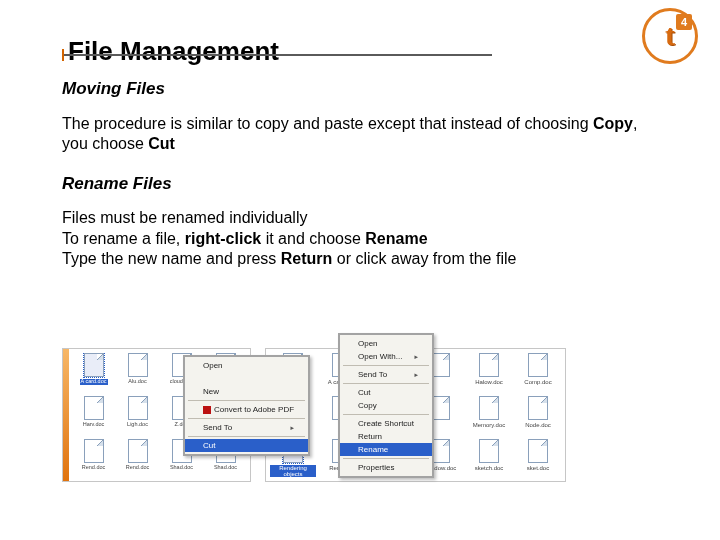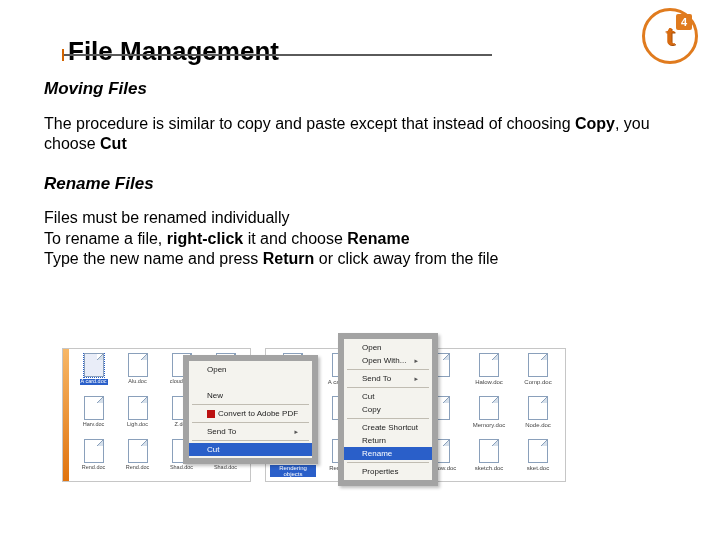--- a/index.html
+++ b/index.html
@@ -49,21 +49,21 @@
     background: #5a5a5a;
   }
   .tick {
     position: absolute;
     top: 49px; left: 62px;
     width: 2px; height: 12px;
     background: #d46500;
   }
   .content {
     position: absolute;
-    top: 78px; left: 44px; right: 60px;
+    top: 78px; left: 62px; right: 60px;
     font-size: 16px;
     line-height: 1.28;
   }
   .subhead {
     font-style: italic;
     font-weight: bold;
     margin-bottom: 14px;
     font-size: 17px;
   }
   .para { margin-bottom: 18px; }
@@ -101,21 +101,21 @@
   .doc-ico::before {
     content: ""; position: absolute; top: 0; right: 0;
     width: 6px; height: 6px;
     background: linear-gradient(135deg, #fff 0 48%, #8aa0bb 50% 52%, #d6e0eb 54% 100%);
   }
   .doc-ico.sel { outline: 1px dotted #2a5fc9; background: #e9edf8; }
   .sel-lbl { background: #2a5fc9; color: #fff; padding: 0 1px; }
   .ctxmenu {
     position: absolute;
     background: #f4f3ee;
-    border: 6px solid #a3a3a3;
+    border: 2px solid #a3a3a3;
     font-size: 8px;
     color: #222;
     box-shadow: 2px 2px 3px rgba(0,0,0,.25);
     z-index: 3;
     min-width: 96px;
     padding: 2px 0;
   }
   .ctxmenu .mi {
     padding: 2px 14px 2px 18px;
     white-space: nowrap;

